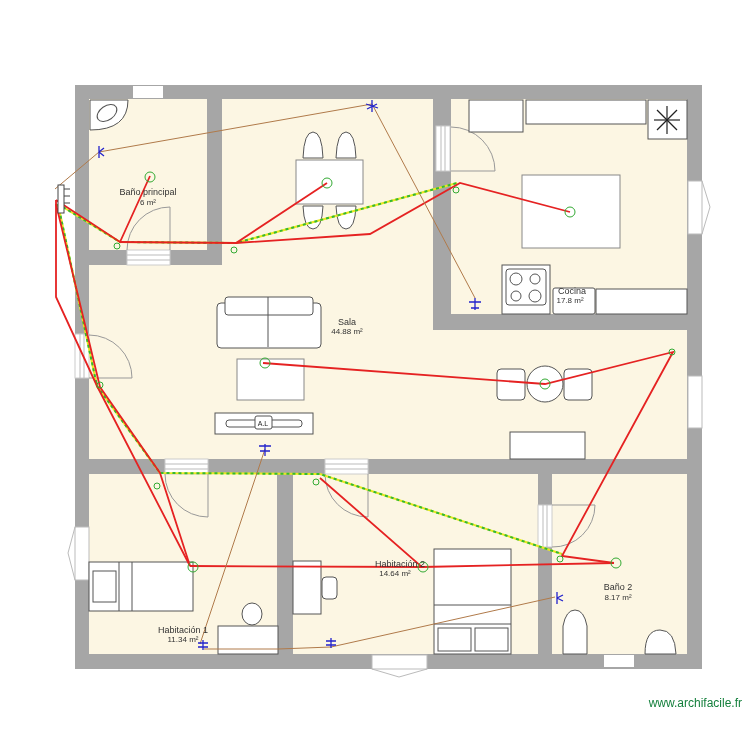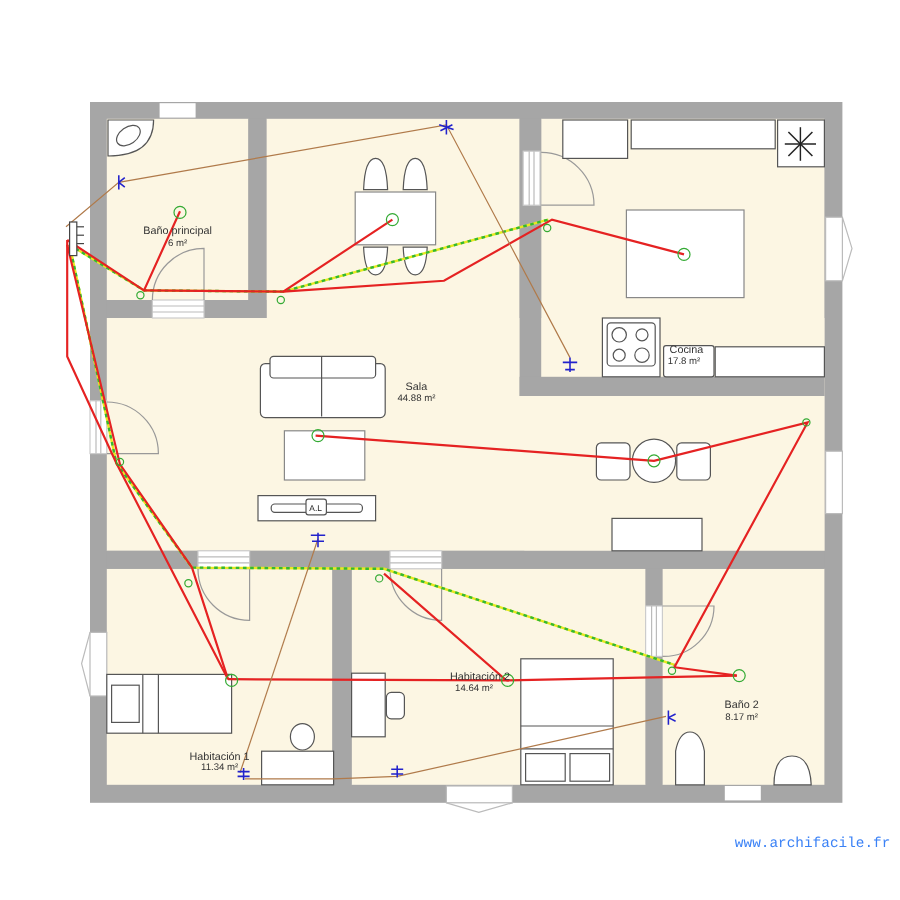--- a/index.html
+++ b/index.html
@@ -1,20 +1,20 @@
 <!DOCTYPE html>
 <html><head>
 <meta charset="utf-8">
 <style>
   html, body { margin:0; padding:0; background:#ffffff; }
   body { width:750px; height:750px; position:relative; overflow:hidden; font-family:"Liberation Sans", sans-serif; }
   #plan { position:absolute; left:0; top:0; width:750px; height:750px; }
   .room-label { font-family:"Liberation Sans", sans-serif; font-size:9px; fill:#333; text-anchor:middle; }
   .room-area { font-family:"Liberation Sans", sans-serif; font-size:8px; fill:#333; text-anchor:middle; }
-  .watermark { position:absolute; right:8px; top:696px; font-size:12px; color:#3b82f6; font-family:Liberation Mono, monospace; }
+  .watermark { position:absolute; right:8px; top:696px; font-size:12px; color:#15803d; font-family:Liberation Sans, sans-serif; }
 </style>
 </head>
 <body>
 
 <svg id="plan" viewBox="0 0 750 750" xmlns="http://www.w3.org/2000/svg">
 
   <rect x="75" y="85" width="627" height="584" fill="#a6a6a6"></rect>
 
   <g fill="#fcf6e3">
     <rect x="89" y="99" width="118" height="151"></rect>

